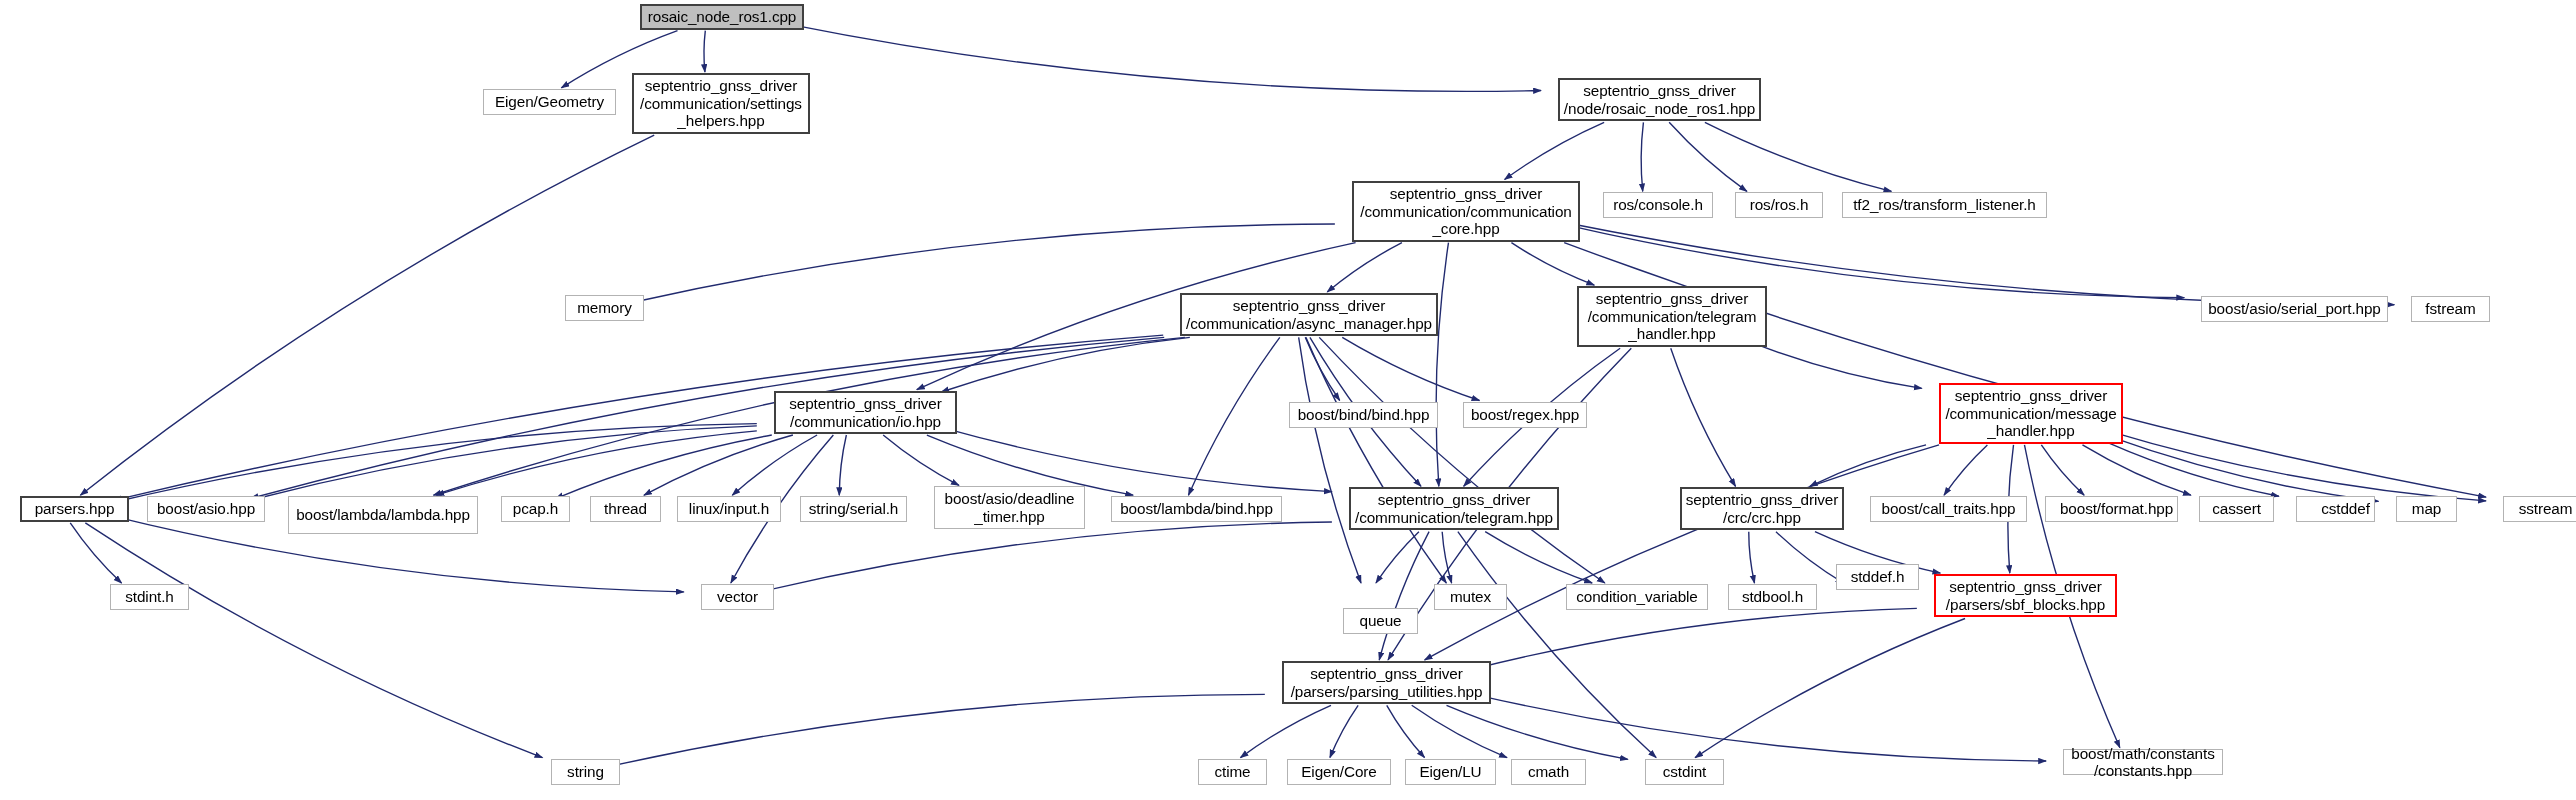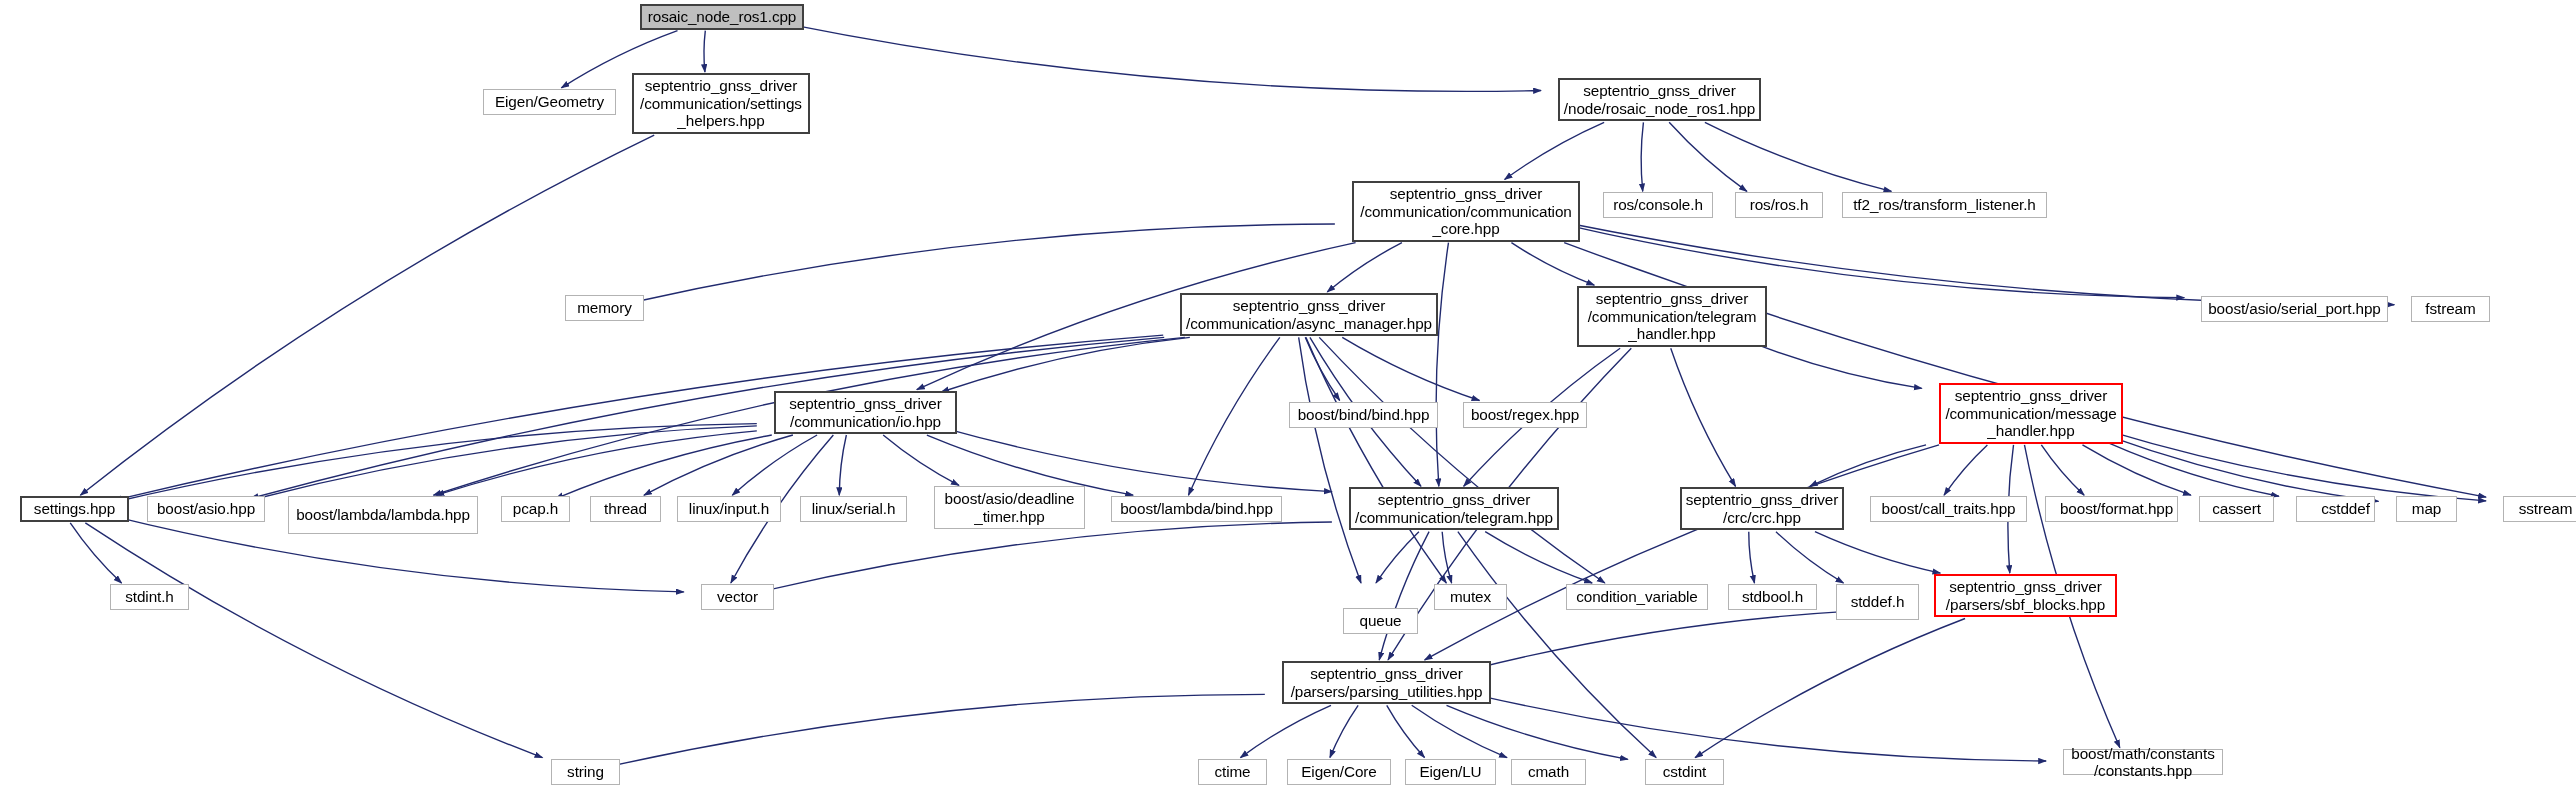--- a/index.html
+++ b/index.html
@@ -161,47 +161,47 @@
 _handler.hpp</div>
       <div class="node " style="left: 2185px; top: 296px; width: 187px; height: 26px;">boost/asio/serial_port.hpp</div>
       <div class="node " style="left: 2395px; top: 296px; width: 79px; height: 26px;">fstream</div>
       <div class="node dark" style="left: 758px; top: 391px; width: 183px; height: 43px;">septentrio_gnss_driver
 /communication/io.hpp</div>
       <div class="node " style="left: 1273px; top: 402px; width: 149px; height: 26px;">boost/bind/bind.hpp</div>
       <div class="node " style="left: 1447px; top: 402px; width: 124px; height: 26px;">boost/regex.hpp</div>
       <div class="node red" style="left: 1923px; top: 383px; width: 184px; height: 61px;">septentrio_gnss_driver
 /communication/message
 _handler.hpp</div>
-      <div class="node dark" style="left: 4px; top: 496px; width: 109px; height: 26px;">settings.hpp</div>
+      <div class="node dark" style="left: 4px; top: 496px; width: 109px; height: 26px;">parsers.hpp</div>
       <div class="node " style="left: 131px; top: 496px; width: 118px; height: 26px; text-align: right;">boost/asio.hpp</div>
       <div class="node " style="left: 272px; top: 496px; width: 190px; height: 38px;">boost/lambda/lambda.hpp</div>
       <div class="node " style="left: 485px; top: 496px; width: 69px; height: 26px;">pcap.h</div>
       <div class="node " style="left: 574px; top: 496px; width: 71px; height: 26px;">thread</div>
       <div class="node " style="left: 661px; top: 496px; width: 104px; height: 26px;">linux/input.h</div>
-      <div class="node " style="left: 784px; top: 496px; width: 107px; height: 26px;">linux/serial.h</div>
+      <div class="node " style="left: 784px; top: 496px; width: 107px; height: 26px;">string/serial.h</div>
       <div class="node " style="left: 918px; top: 486px; width: 151px; height: 43px;">boost/asio/deadline
 _timer.hpp</div>
       <div class="node " style="left: 1095px; top: 496px; width: 171px; height: 26px;">boost/lambda/bind.hpp</div>
       <div class="node dark" style="left: 1333px; top: 487px; width: 210px; height: 43px;">septentrio_gnss_driver
 /communication/telegram.hpp</div>
       <div class="node dark" style="left: 1664px; top: 487px; width: 164px; height: 43px;">septentrio_gnss_driver
 /crc/crc.hpp</div>
       <div class="node " style="left: 1854px; top: 496px; width: 157px; height: 26px;">boost/call_traits.hpp</div>
       <div class="node " style="left: 2029px; top: 496px; width: 133px; height: 26px; padding-left: 16px;">boost/format.hpp</div>
       <div class="node " style="left: 2183px; top: 496px; width: 75px; height: 26px;">cassert</div>
       <div class="node " style="left: 2280px; top: 496px; width: 79px; height: 26px; padding-left: 26px;">cstddef</div>
       <div class="node " style="left: 2380px; top: 496px; width: 61px; height: 26px;">map</div>
       <div class="node " style="left: 2487px; top: 496px; width: 85px; height: 26px;">sstream</div>
       <div class="node " style="left: 94px; top: 584px; width: 79px; height: 26px;">stdint.h</div>
       <div class="node " style="left: 685px; top: 584px; width: 73px; height: 26px;">vector</div>
       <div class="node " style="left: 1327px; top: 608px; width: 75px; height: 26px;">queue</div>
       <div class="node " style="left: 1418px; top: 584px; width: 73px; height: 26px;">mutex</div>
       <div class="node " style="left: 1550px; top: 584px; width: 142px; height: 26px;">condition_variable</div>
       <div class="node " style="left: 1712px; top: 584px; width: 89px; height: 26px;">stdbool.h</div>
-      <div class="node " style="left: 1820px; top: 584px; width: 83px; height: 36px;">stddef.h</div>
+      <div class="node " style="left: 1820px; top: 564px; width: 83px; height: 26px;">stddef.h</div>
       <div class="node red" style="left: 1918px; top: 574px; width: 183px; height: 43px;">septentrio_gnss_driver
 /parsers/sbf_blocks.hpp</div>
       <div class="node dark" style="left: 1266px; top: 661px; width: 209px; height: 43px;">septentrio_gnss_driver
 /parsers/parsing_utilities.hpp</div>
       <div class="node " style="left: 535px; top: 759px; width: 69px; height: 26px;">string</div>
       <div class="node " style="left: 1182px; top: 759px; width: 69px; height: 26px;">ctime</div>
       <div class="node " style="left: 1271px; top: 759px; width: 104px; height: 26px;">Eigen/Core</div>
       <div class="node " style="left: 1389px; top: 759px; width: 91px; height: 26px;">Eigen/LU</div>
       <div class="node " style="left: 1495px; top: 759px; width: 75px; height: 26px;">cmath</div>
       <div class="node " style="left: 1629px; top: 759px; width: 79px; height: 26px;">cstdint</div>

